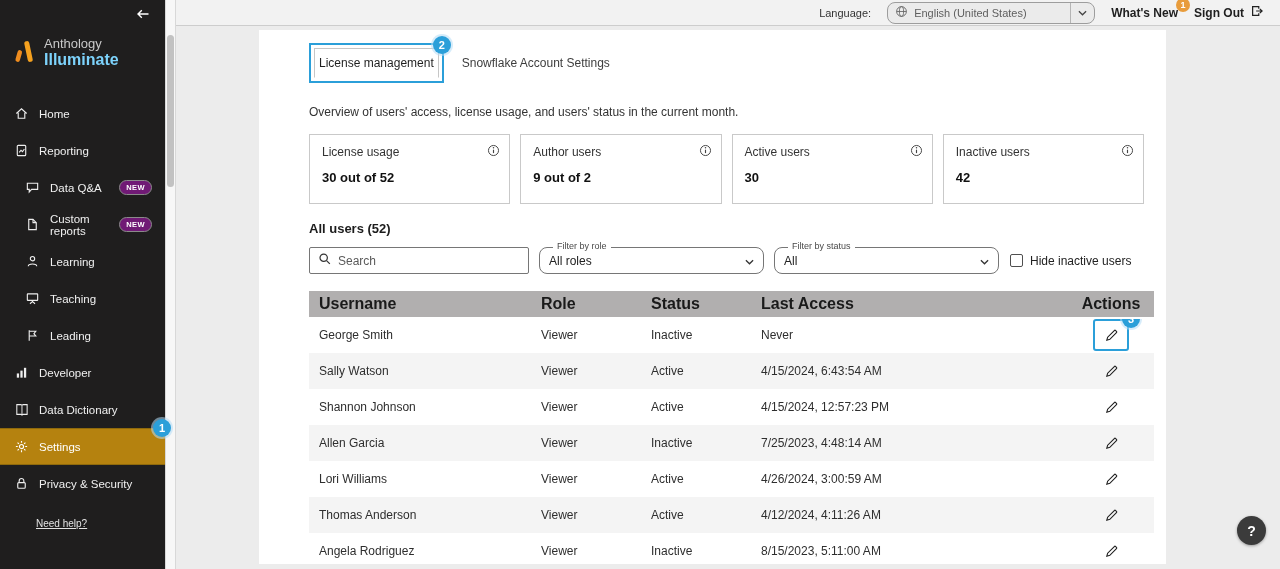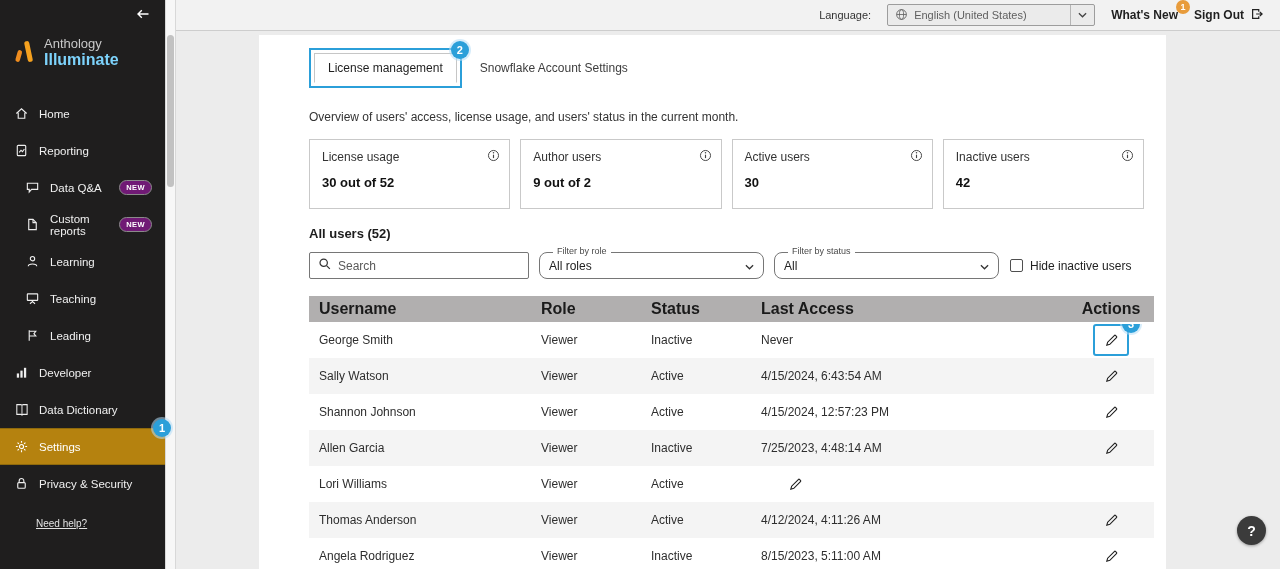--- a/index.html
+++ b/index.html
@@ -25,35 +25,35 @@
   .co-settings { top:-10px; right:-6px; }
   .co-tab { top:-9px; right:-9px; }
   .co-action { top:-11px; right:-13px; }
 
   
   .v-scroll { width:11px; flex-shrink:0; background:#f7f7f7; border-left:1px solid #d8d8d8; border-right:1px solid #d8d8d8; position:relative; }
   .v-thumb { position:absolute; top:35px; left:1px; width:7px; height:152px; background:#c2c2c2; border-radius:4px; cursor:pointer; }
 
   
   .main { flex:1; display:flex; flex-direction:column; background:#ececec; position:relative; min-width:0; }
-  .topbar { height:31px; flex-shrink:0; background:#f2f2f2; border-bottom:1px solid #cdcdcd; display:flex; align-items:center; justify-content:flex-end; gap:16px; padding:0 16px; }
+  .topbar { height:26px; flex-shrink:0; background:#f2f2f2; border-bottom:1px solid #cdcdcd; display:flex; align-items:center; justify-content:flex-end; gap:16px; padding:0 16px; }
   .lang-label { font-size:11px; color:#333; }
-  .lang-select { width:208px; height:22px; background:#ebebeb; border:1px solid #9d9d9d; border-radius:2px; display:flex; align-items:center; gap:6px; padding:0 7px; font-size:11px; color:#5f5f5f; cursor:pointer; }
+  .lang-select { width:208px; height:22px; background:#ebebeb; border:1px solid #9d9d9d; border-radius:8px; display:flex; align-items:center; gap:6px; padding:0 7px; font-size:11px; color:#5f5f5f; cursor:pointer; }
   .lang-select .chev { margin-left:auto; border-left:1px solid #b5b5b5; padding-left:7px; display:flex; align-items:center; height:100%; }
   .whats-new { position:relative; font-size:12px; font-weight:bold; color:#1f1f1f; cursor:pointer; }
   .orange-badge { position:absolute; top:-8px; right:-12px; width:14px; height:14px; border-radius:50%; background:#e89c3c; color:#fff; font-size:9px; font-weight:bold; display:flex; align-items:center; justify-content:center; }
   .sign-out { display:flex; align-items:center; gap:6px; font-size:12px; font-weight:bold; color:#1f1f1f; cursor:pointer;justify-content:space-between; }
 
   .content { flex:1; padding:4px 0 0 83px; position:relative; overflow:hidden; }
   .panel { width:907px; height:534px; background:#ffffff; padding:13px 12px 0 50px; overflow:hidden; }
 
   
   .tabs-row { display:flex; align-items:center; gap:12px; }
   .tab-ring { position:relative; border:2px solid #2b9fd9; padding:3px; display:inline-flex; background:#fff; }
-  .tab-active { background:#ffffff; border:1px solid #c6c6c6; border-bottom-color:#ffffff; padding:7px 13px; font-size:12px; color:#1f1f1f; cursor:pointer; }
+  .tab-active { background:#ffffff; border:1px solid #c6c6c6; border-bottom-color:#ffffff; padding:7px 4px; font-size:12px; color:#1f1f1f; cursor:pointer; }
   .tab-inactive { font-size:12px; color:#3d3d3d; padding:8px 6px; cursor:pointer; }
 
   .overview { font-size:12px; color:#333; margin:22px 0 15px; }
 
   
   .cards { display:flex; gap:10px; margin-bottom:17px; width:835px; }
   .card { flex:1; height:70px; background:#fff; border:1px solid #c9c9c9; position:relative; padding:10px 12px; }
   .card-title { font-size:12px; color:#333; }
   .card-value { font-size:13px; font-weight:bold; color:#111; margin-top:11px; }
   .card .info { position:absolute; top:8px; right:9px; cursor:pointer; }
@@ -403,20 +403,21 @@
                       <path d="M3 13 l0.9-3.2 L11 2.7 a1 1 0 0 1 1.4 0 l0.9 0.9 a1 1 0 0 1 0 1.4 L6.2 12.1 Z" fill="none" stroke="#1f1f1f" stroke-width="1.2"></path>
                     </svg>
                   </button>
               </div>
             </div>
 
             <div class="trow">
               <div class="cell c-user">Lori Williams</div>
               <div class="cell c-role">Viewer</div>
               <div class="cell c-status">Active</div>
+              <div class="cell c-last">4/26/2024, 3:00:59 AM</div>
               <div class="cell c-actions">
                 <button class="pencil-btn">
                     <svg width="15" height="15" viewBox="0 0 16 16">
                       <path d="M3 13 l0.9-3.2 L11 2.7 a1 1 0 0 1 1.4 0 l0.9 0.9 a1 1 0 0 1 0 1.4 L6.2 12.1 Z" fill="none" stroke="#1f1f1f" stroke-width="1.2"></path>
                     </svg>
                   </button>
               </div>
             </div>
 
             <div class="trow">

